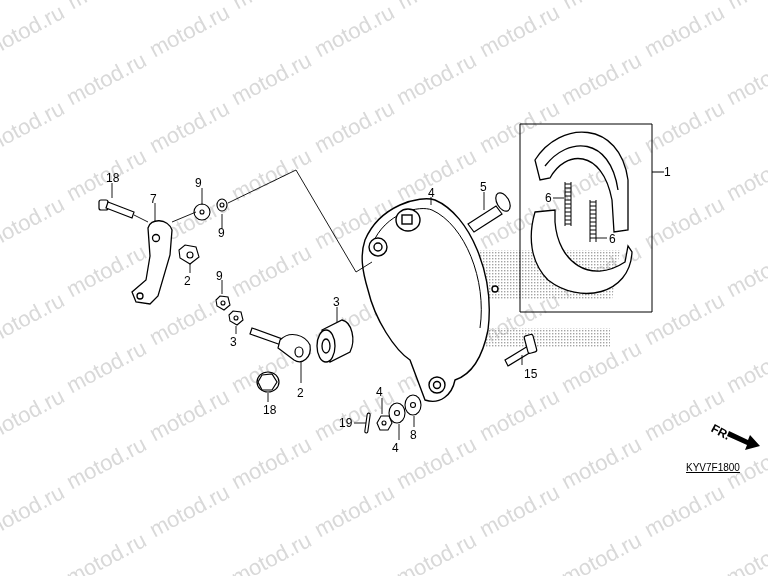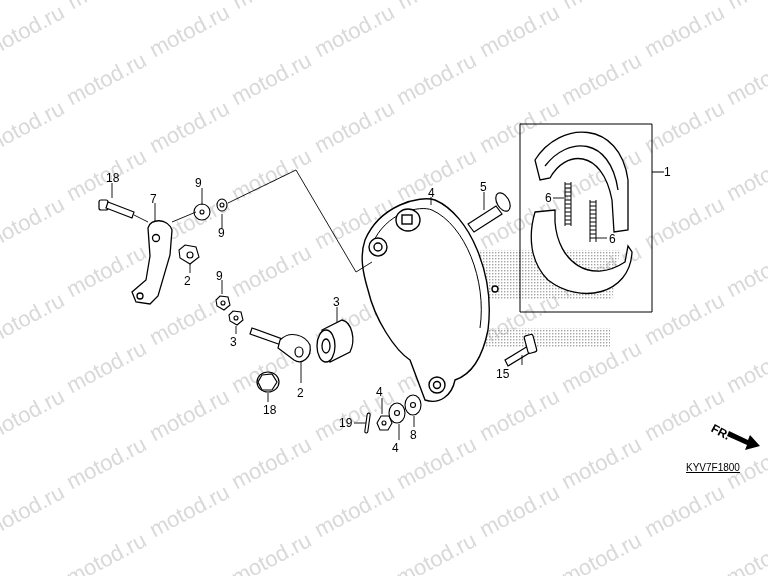--- a/index.html
+++ b/index.html
@@ -249,20 +249,20 @@
 <div class="callout" style="left:545px;top:192px">6</div>
 <div class="callout" style="left:609px;top:233px">6</div>
 <div class="callout" style="left:150px;top:193px">7</div>
 <div class="callout" style="left:410px;top:429px">8</div>
 <div class="callout" style="left:218px;top:227px">9</div>
 <div class="callout" style="left:195px;top:177px">9</div>
 <div class="callout" style="left:230px;top:336px">3</div>
 <div class="callout" style="left:184px;top:275px">2</div>
 <div class="callout" style="left:263px;top:404px">18</div>
 <div class="callout" style="left:392px;top:442px">4</div>
-<div class="callout" style="left:496px;top:368px">15</div>
+<div class="callout" style="left:524px;top:368px">15</div>
 <div class="callout" style="left:216px;top:270px">9</div>
 <div class="callout" style="left:376px;top:386px">4</div>
 <div class="callout" style="left:339px;top:417px">19</div>
 <div class="callout" style="left:106px;top:172px">18</div>
 
 <div class="fr">FR.</div>
 <div class="code">KYV7F1800</div>
 
 </body></html>

